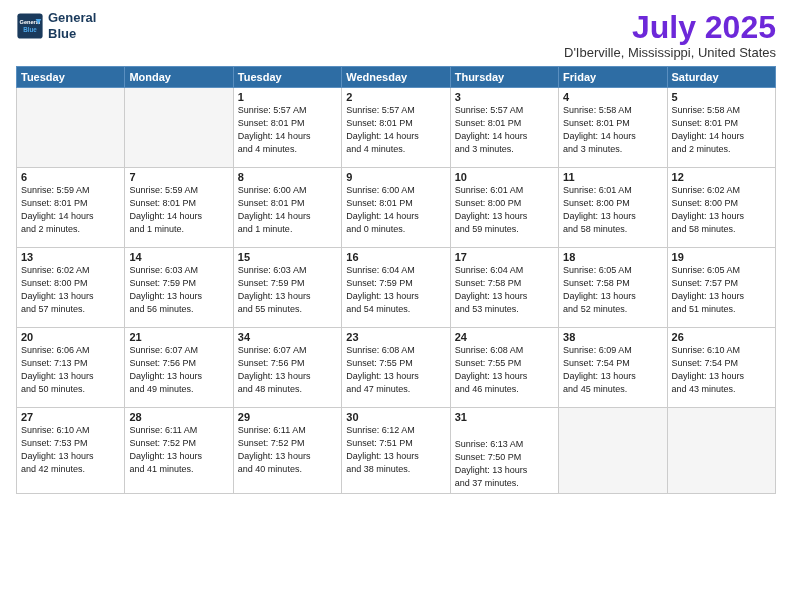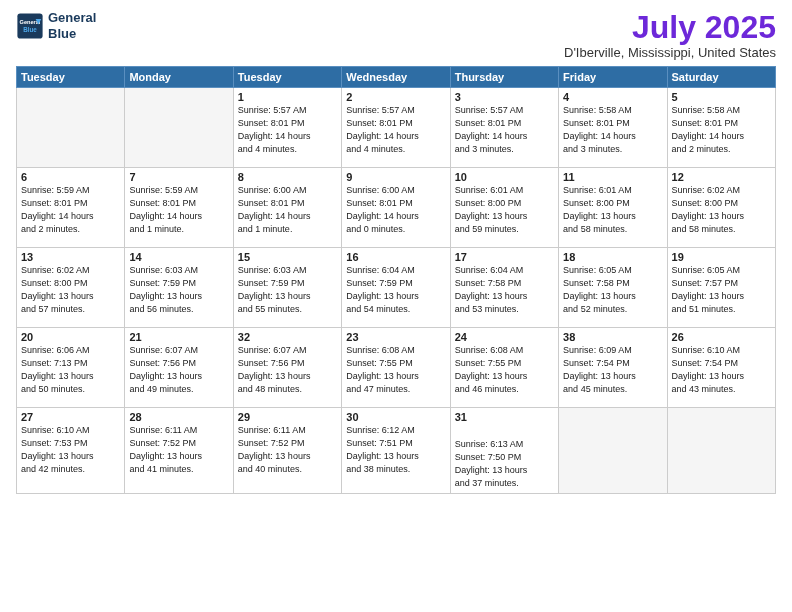--- a/index.html
+++ b/index.html
@@ -274,21 +274,21 @@
 and 50 minutes.</div>
           </td>
           <td>
             <span class="day-num">21</span>
             <div class="day-info" style="white-space: pre-line;">Sunrise: 6:07 AM
 Sunset: 7:56 PM
 Daylight: 13 hours
 and 49 minutes.</div>
           </td>
           <td>
-            <span class="day-num">32</span>
+            <span class="day-num">34</span>
             <div class="day-info" style="white-space: pre-line;">Sunrise: 6:07 AM
 Sunset: 7:56 PM
 Daylight: 13 hours
 and 48 minutes.</div>
           </td>
           <td>
             <span class="day-num">23</span>
             <div class="day-info" style="white-space: pre-line;">Sunrise: 6:08 AM
 Sunset: 7:55 PM
 Daylight: 13 hours

